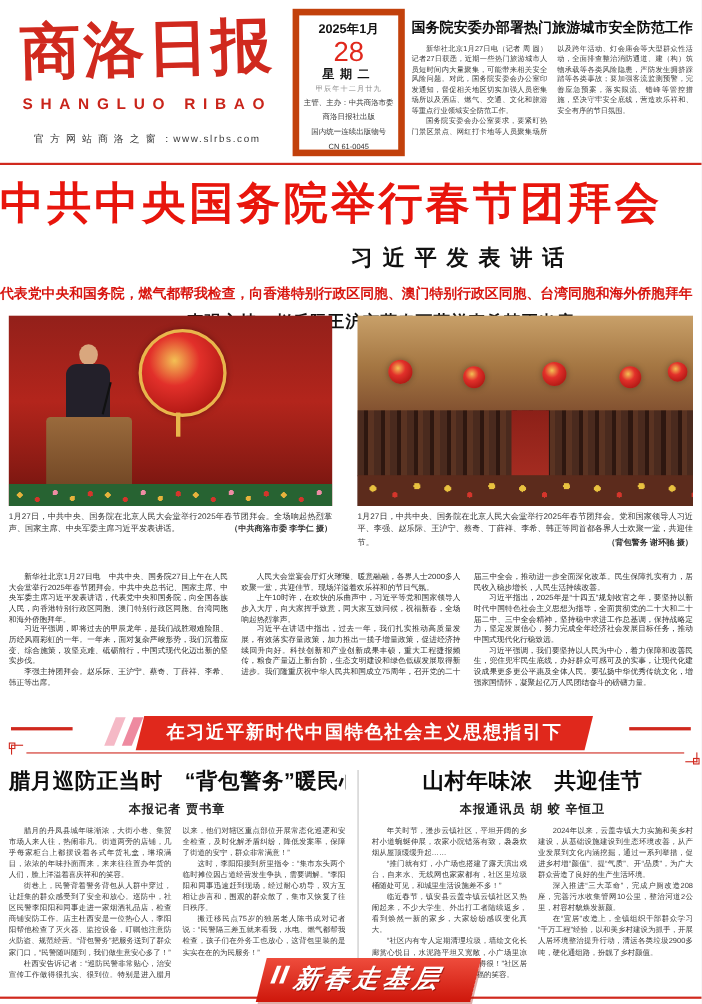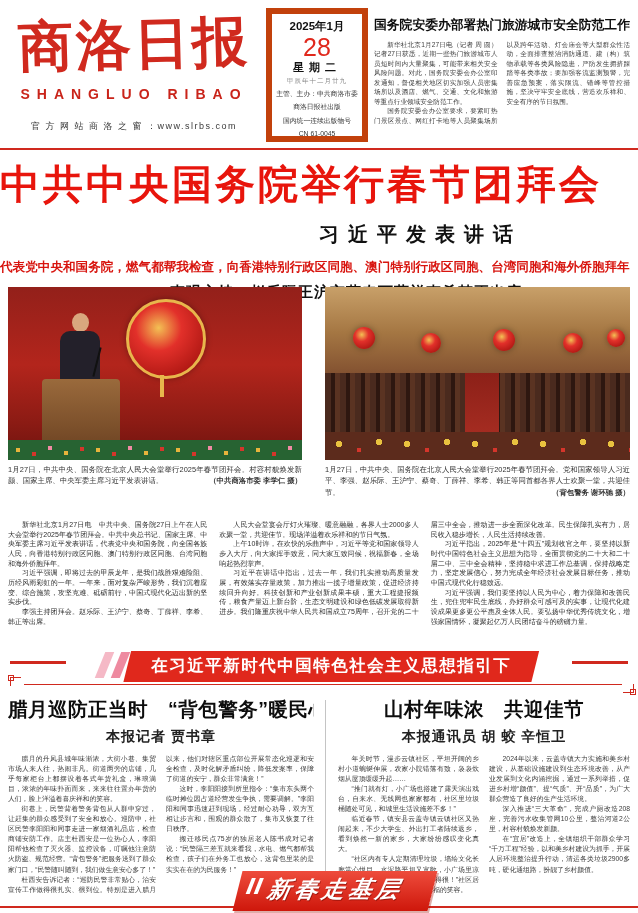--- a/index.html
+++ b/index.html
@@ -109,21 +109,21 @@
   .orn-r{right:4px;top:684px;border-right:1px solid #d0291e;border-bottom:1px solid #d0291e;}
   .orn-r::before{content:"";position:absolute;right:-3px;bottom:-3px;width:4px;height:4px;border:1px solid #d0291e;}
 
   
   .bottom{position:absolute;left:8px;top:696px;width:622px;height:209px;}
   .divider{position:absolute;left:317px;top:4px;height:200px;border-left:1px solid #c4c4c4;}
   .art{position:absolute;top:0;height:209px;overflow:hidden;}
   .art-left{left:0;width:306px;}
   .art-right{left:330px;width:292px;}
   .art-h{font-size:19.5px;font-weight:900;color:#0d0d0d;text-align:center;letter-spacing:.5px;white-space:nowrap;}
-  .art-by{margin-top:5px;font-size:14px;font-weight:bold;color:#222;text-align:center;letter-spacing:1px;}
+  .art-by{margin-top:5px;font-size:11px;font-weight:bold;color:#222;text-align:center;letter-spacing:1px;}
   .art-body{margin-top:8px;height:163px;column-count:2;column-gap:10px;overflow:hidden;}
   .art-body p{margin:0;font-size:6.8px;line-height:1.48;text-align:justify;color:#3a3a3a;text-indent:2em;}
 
   
   .footer-banner{position:absolute;left:calc(50% + 16px);top:871px;transform:translateX(-50%) skewX(-14deg);
                  background:linear-gradient(180deg,#ee4c3c 0%,#ce170b 100%);padding:3px 30px 6px;
                  box-shadow:2px 2px 0 rgba(160,20,10,.35);z-index:5;}
   .footer-banner .fb-text{display:inline-block;transform:skewX(3deg);color:#fff;font-size:23px;
                  font-weight:900;font-style:italic;letter-spacing:4px;white-space:nowrap;
                  text-shadow:1px 1px 0 rgba(120,10,5,.6);}
@@ -187,21 +187,21 @@
     <div class="lantern s2"></div>
     <div class="lantern s3"></div>
     <div class="lantern s4"></div>
     <div class="lantern s5"></div>
     <div class="crowd"></div>
     <div class="aisle"></div>
     <div class="tables"></div>
   </div>
 
   <div class="caption caption-left">
-    <span>1月27日，中共中央、国务院在北京人民大会堂举行2025年春节团拜会。村容村貌焕发新颜、国家主席、中央军委主席习近平发表讲话。</span>
+    <span>1月27日，中共中央、国务院在北京人民大会堂举行2025年春节团拜会。全场响起热烈掌声、国家主席、中央军委主席习近平发表讲话。</span>
     <span class="credit">（中共商洛市委 李学仁 摄）</span>
   </div>
   <div class="caption caption-right">
     <span>1月27日，中共中央、国务院在北京人民大会堂举行2025年春节团拜会。党和国家领导人习近平、李强、赵乐际、王沪宁、蔡奇、丁薛祥、李希、韩正等同首都各界人士欢聚一堂，共迎佳节。</span>
     <span class="credit">（背包警务 谢环驰 摄）</span>
   </div>
 
   <div class="mainbody">
       <p>新华社北京1月27日电　中共中央、国务院27日上午在人民大会堂举行2025年春节团拜会。中共中央总书记、国家主席、中央军委主席习近平发表讲话，代表党中央和国务院，向全国各族人民，向香港特别行政区同胞、澳门特别行政区同胞、台湾同胞和海外侨胞拜年。</p>
       <p>习近平强调，即将过去的甲辰龙年，是我们战胜艰难险阻、历经风雨彩虹的一年。一年来，面对复杂严峻形势，我们沉着应变、综合施策，攻坚克难、砥砺前行，中国式现代化迈出新的坚实步伐。</p>

